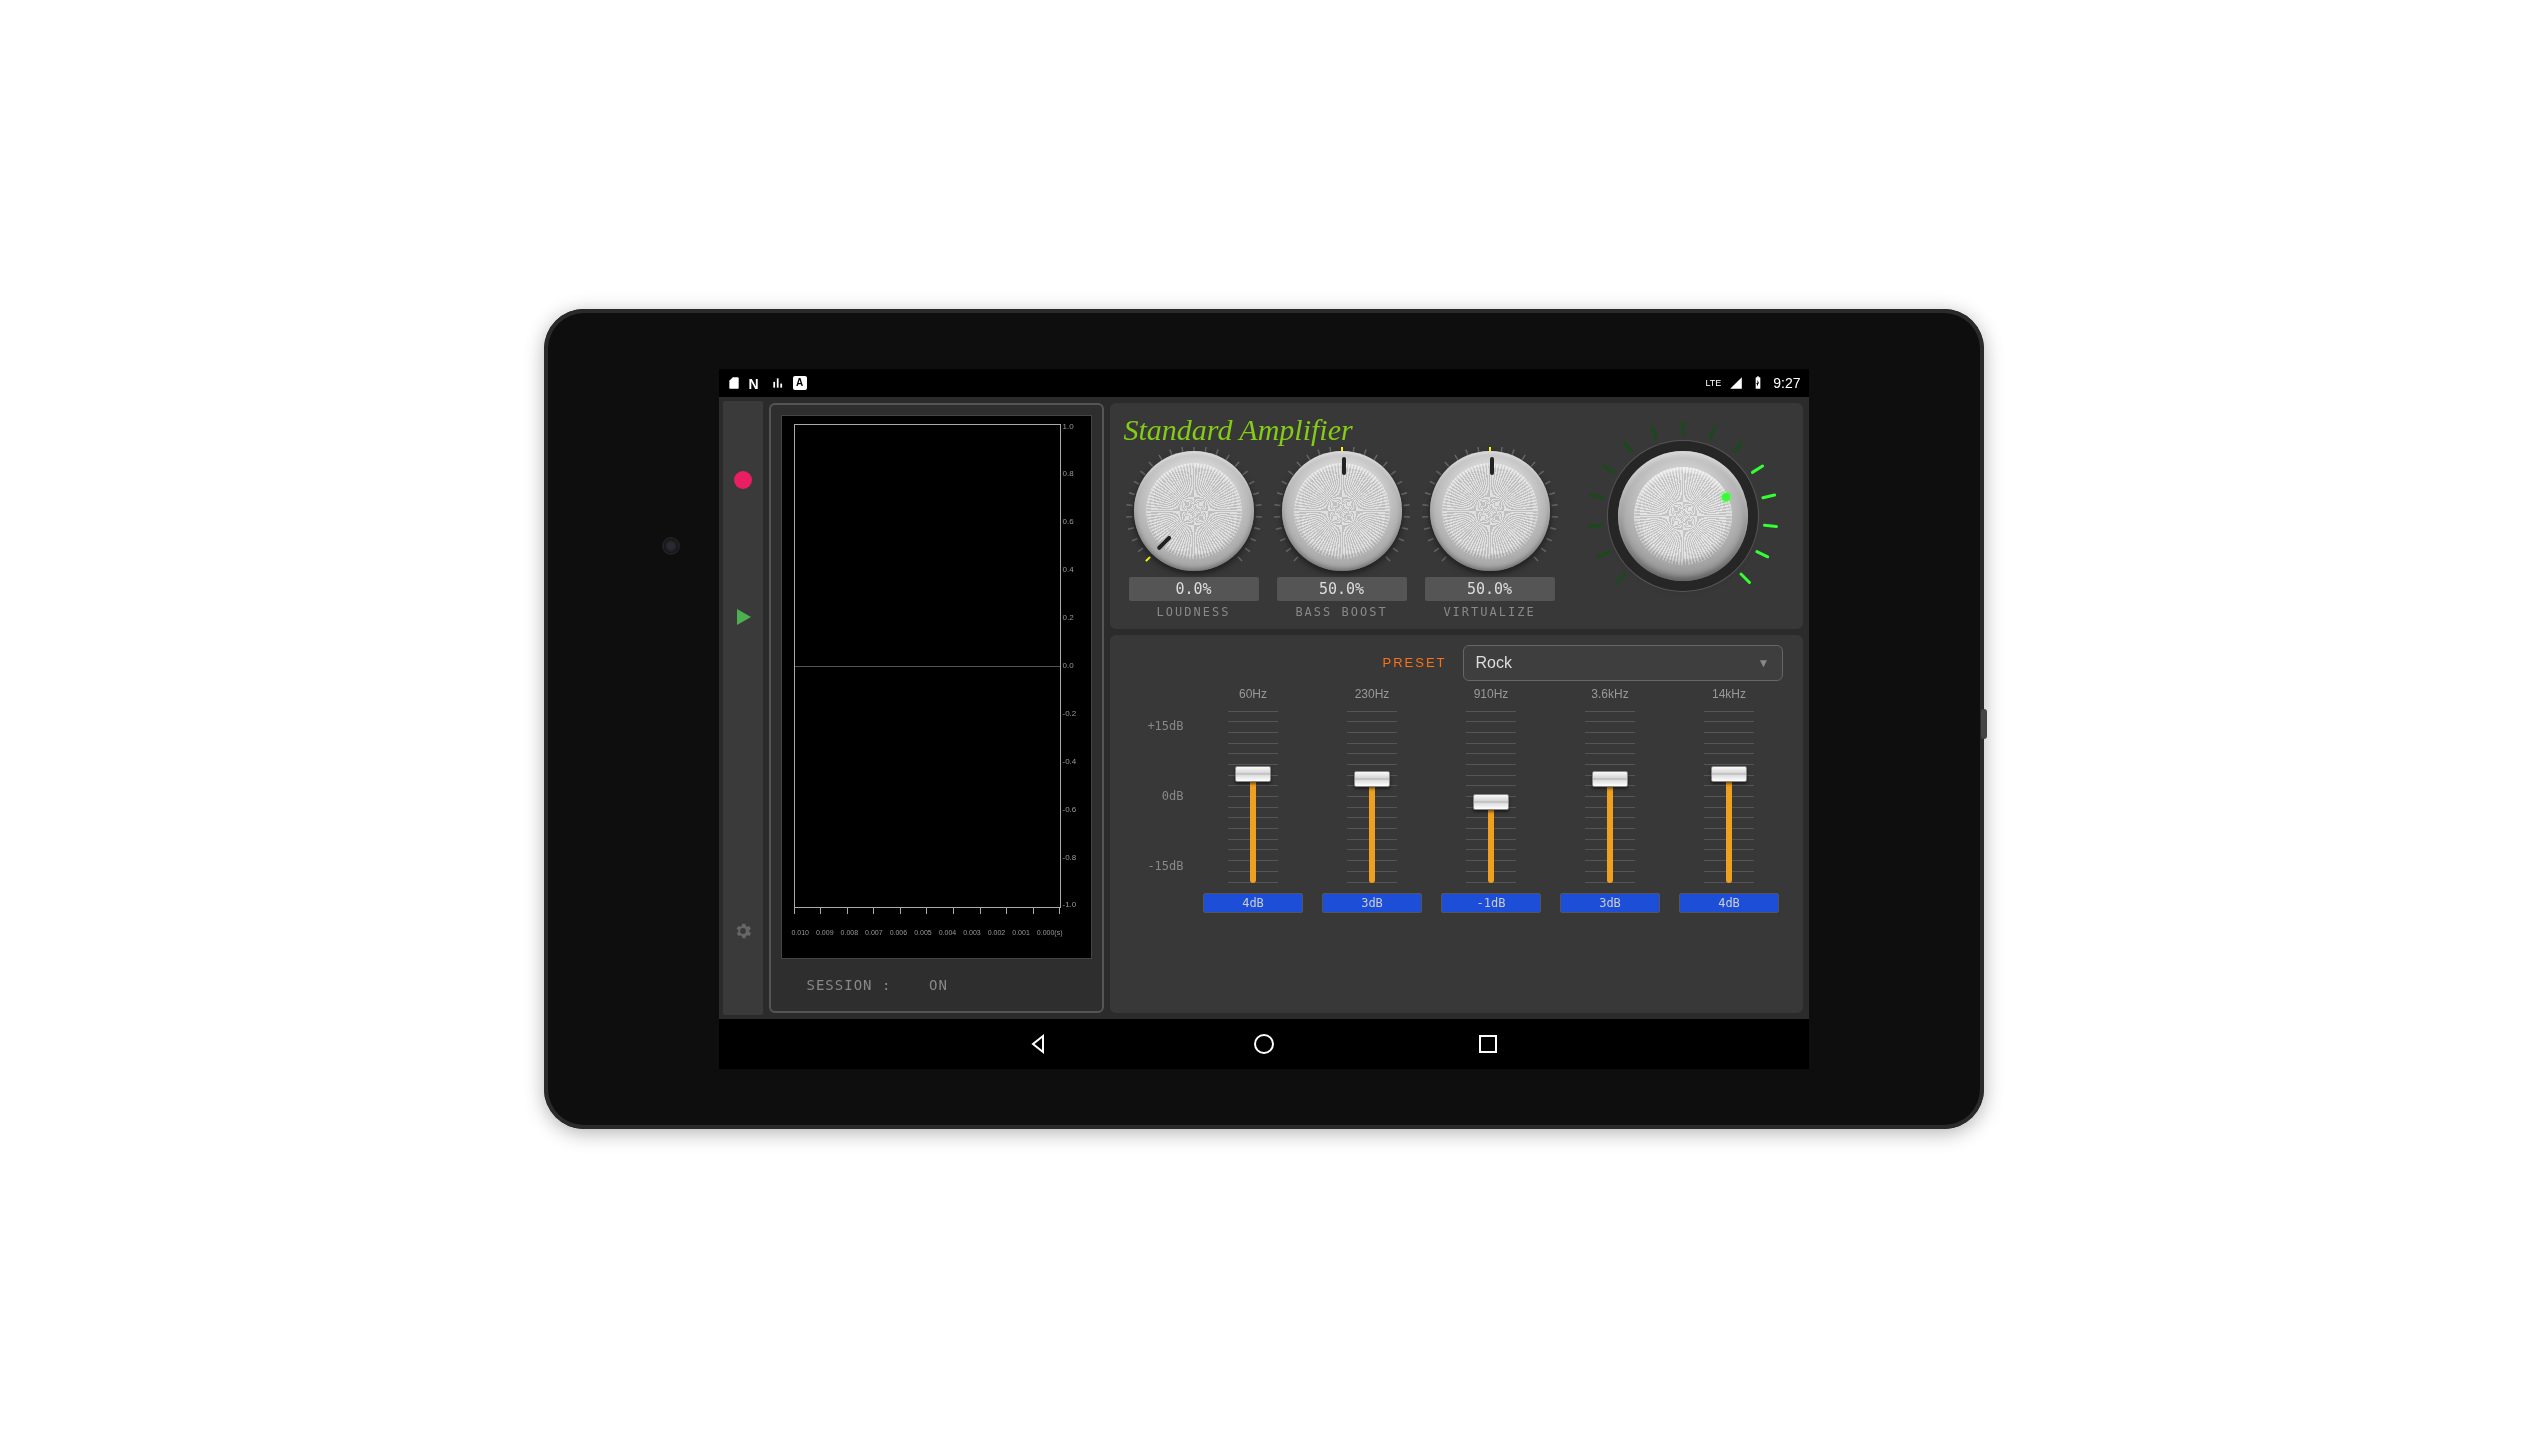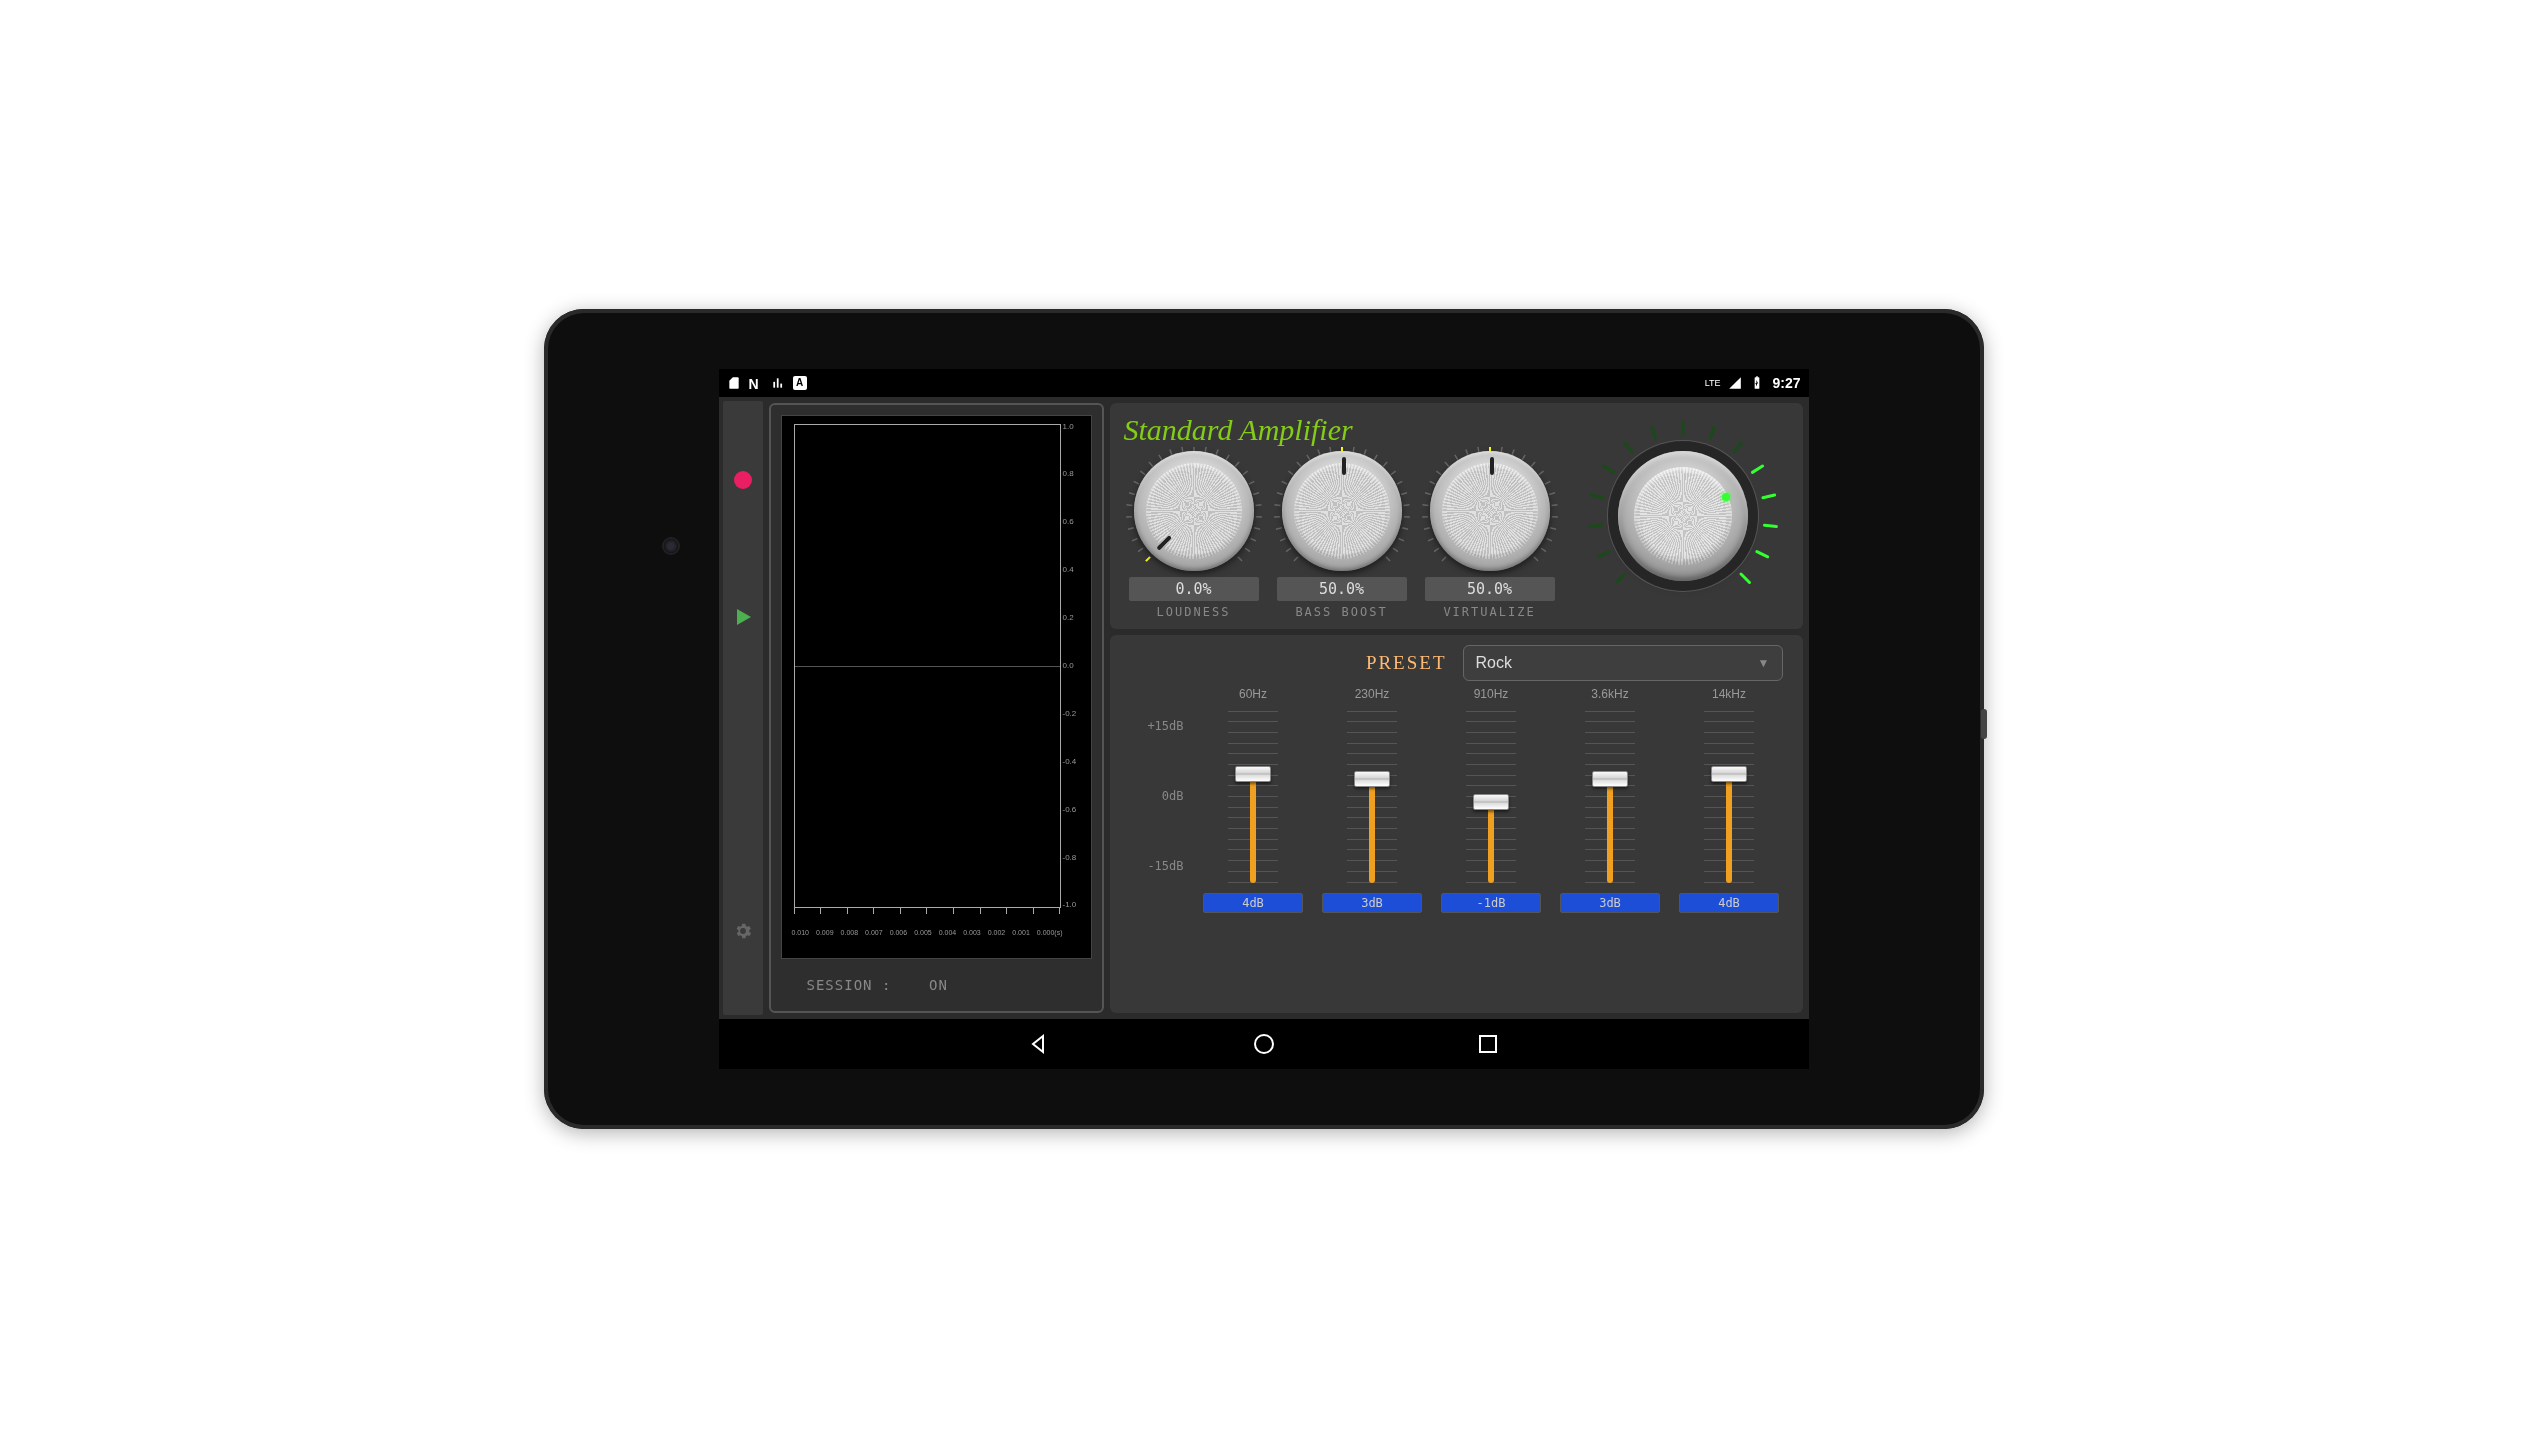--- a/index.html
+++ b/index.html
@@ -14,21 +14,21 @@
   }
   .camera { position:absolute; left:120px; top:230px; width:14px; height:14px; border-radius:50%; background:radial-gradient(circle,#2a2a35 30%,#111 80%); box-shadow:0 0 0 2px #222;}
   .powerbtn { position:absolute; right:-3px; top:400px; width:6px; height:30px; background:#444; border-radius:3px;}
   .screen {
     width: 1090px; height: 700px; background:#000; position:relative; overflow:hidden;
   }
 
   
   .statusbar { height:28px; background:#000; color:#fff; display:flex; align-items:center; justify-content:space-between; padding:0 8px; font-size:14px;}
   .status-left, .status-right { display:flex; align-items:center; gap:8px;}
-  .status-right .clock { font-weight:700;}
+  .status-right .clock { font-weight:400;}
   .sicon { width:14px; height:14px; display:inline-block;}
 
   
   .navbar { position:absolute; bottom:0; left:0; right:0; height:50px; background:#000; display:flex; align-items:center; justify-content:center; gap:200px;}
   .navbtn { color:#fff; width:24px; height:24px;}
 
   
   .app { position:absolute; top:28px; bottom:50px; left:0; right:0; background:#2b2b2b; display:flex; }
 
   .sidebar { width:40px; background:#3a3a3a; display:flex; flex-direction:column; align-items:center; padding-top:70px; gap:120px; border-radius:2px; margin:4px 0 4px 4px;}
@@ -78,21 +78,21 @@
     box-shadow:0 0 0 10px #262626, 0 0 0 11px #555, 0 5px 10px rgba(0,0,0,0.6), inset 0 3px 5px rgba(255,255,255,0.6), inset 0 -3px 6px rgba(0,0,0,0.4);
   }
   .big-knob::before{content:"";position:absolute;inset:16px;border-radius:50%;
     background:repeating-conic-gradient(#e4e4e4 0deg 2deg,#c4c4c4 2deg 4deg);
     box-shadow:inset 0 3px 5px rgba(255,255,255,0.8), inset 0 -3px 6px rgba(0,0,0,0.25);}
   .big-knob .dot { position:absolute; width:8px;height:8px;border-radius:50%;background:#3f3; box-shadow:0 0 4px #3f3; right:18px; top:42px;}
   .big-ticks{position:absolute;inset:-32px;pointer-events:none;}
 
   
   .eq-head { display:flex; align-items:center; gap:16px; margin-bottom:6px; padding-right:6px;}
-  .eq-head .lbl { color:#fdba74; font-family:Liberation Serif, serif; letter-spacing:2px; font-size:19px; margin-left:auto;}
+  .eq-head .lbl { color:#f97316; font-family:Liberation Sans, sans-serif; letter-spacing:2px; font-size:13px; margin-left:auto;}
   .preset-select { flex:0 0 320px; border:1px solid #666; border-radius:6px; background:#3e3e3e; color:#ddd; padding:8px 12px; font-size:16px; display:flex; justify-content:space-between; align-items:center;}
   .preset-select .caret { color:#888; font-size:12px;}
 
   .eq-body { display:flex; align-items:stretch;}
   .eq-scale { width:70px; display:flex; flex-direction:column; justify-content:space-between; color:#888; font-family:monospace; font-size:12px; text-align:right; padding:32px 10px 40px 0;}
   .bands { flex:1; display:flex; justify-content:space-around;}
   .band { width:112px; display:flex; flex-direction:column; align-items:center; gap:6px;}
   .band .freq { color:#999; font-family:Liberation Sans, sans-serif; font-size:12px;}
   .slider-wrap { position:relative; width:50px; height:180px; display:flex; align-items:center; justify-content:center;}
   .slider-ticks { position:absolute; inset:0; display:flex; flex-direction:column; justify-content:space-between; padding:4px 0;}

